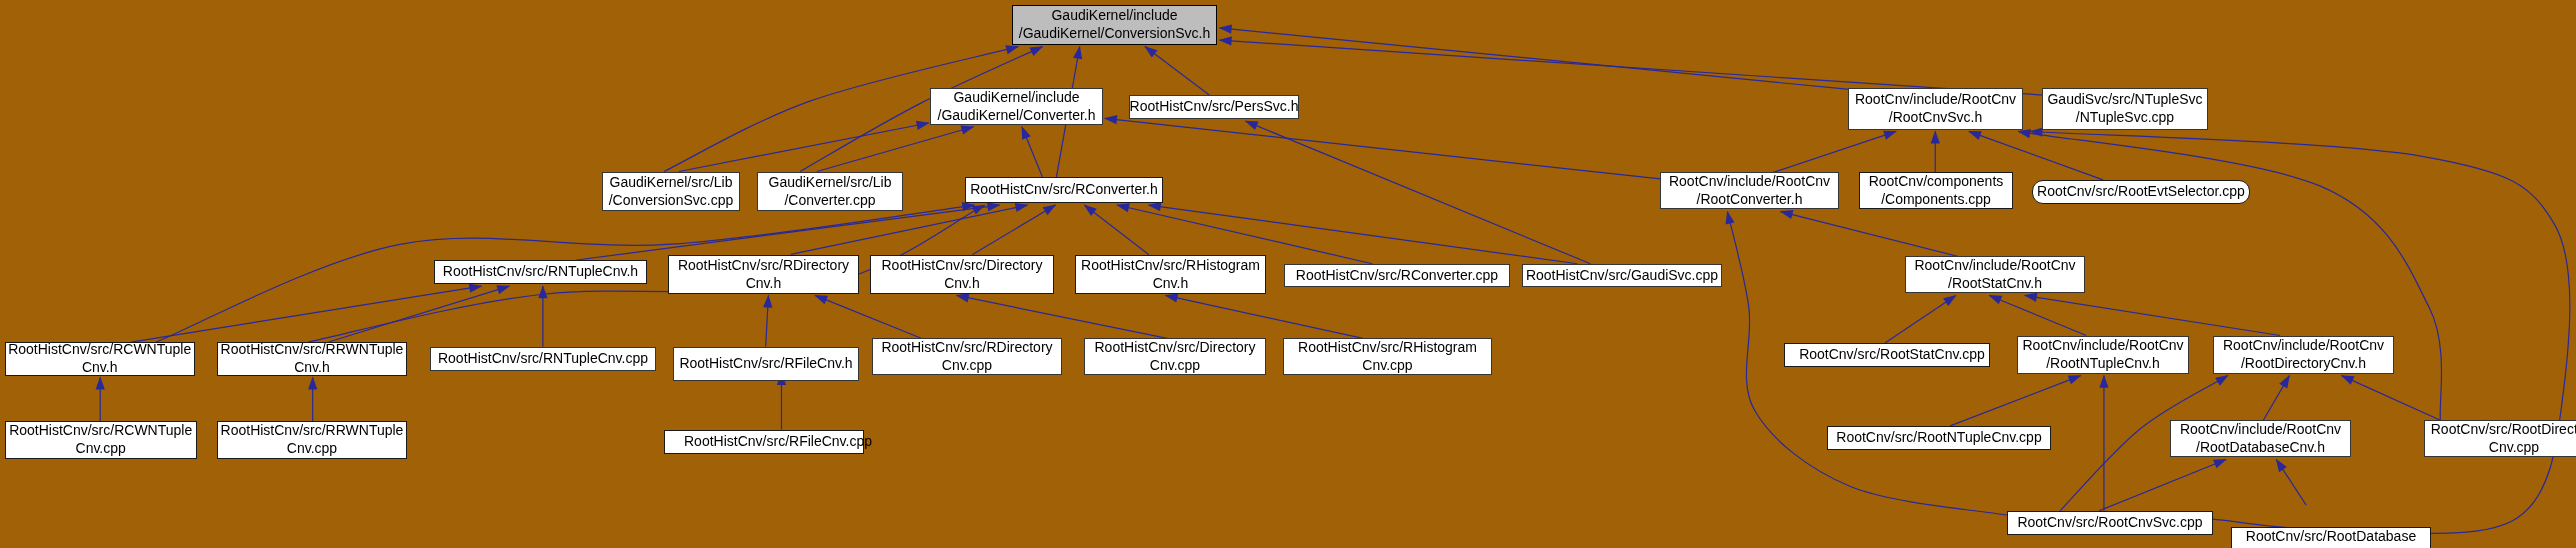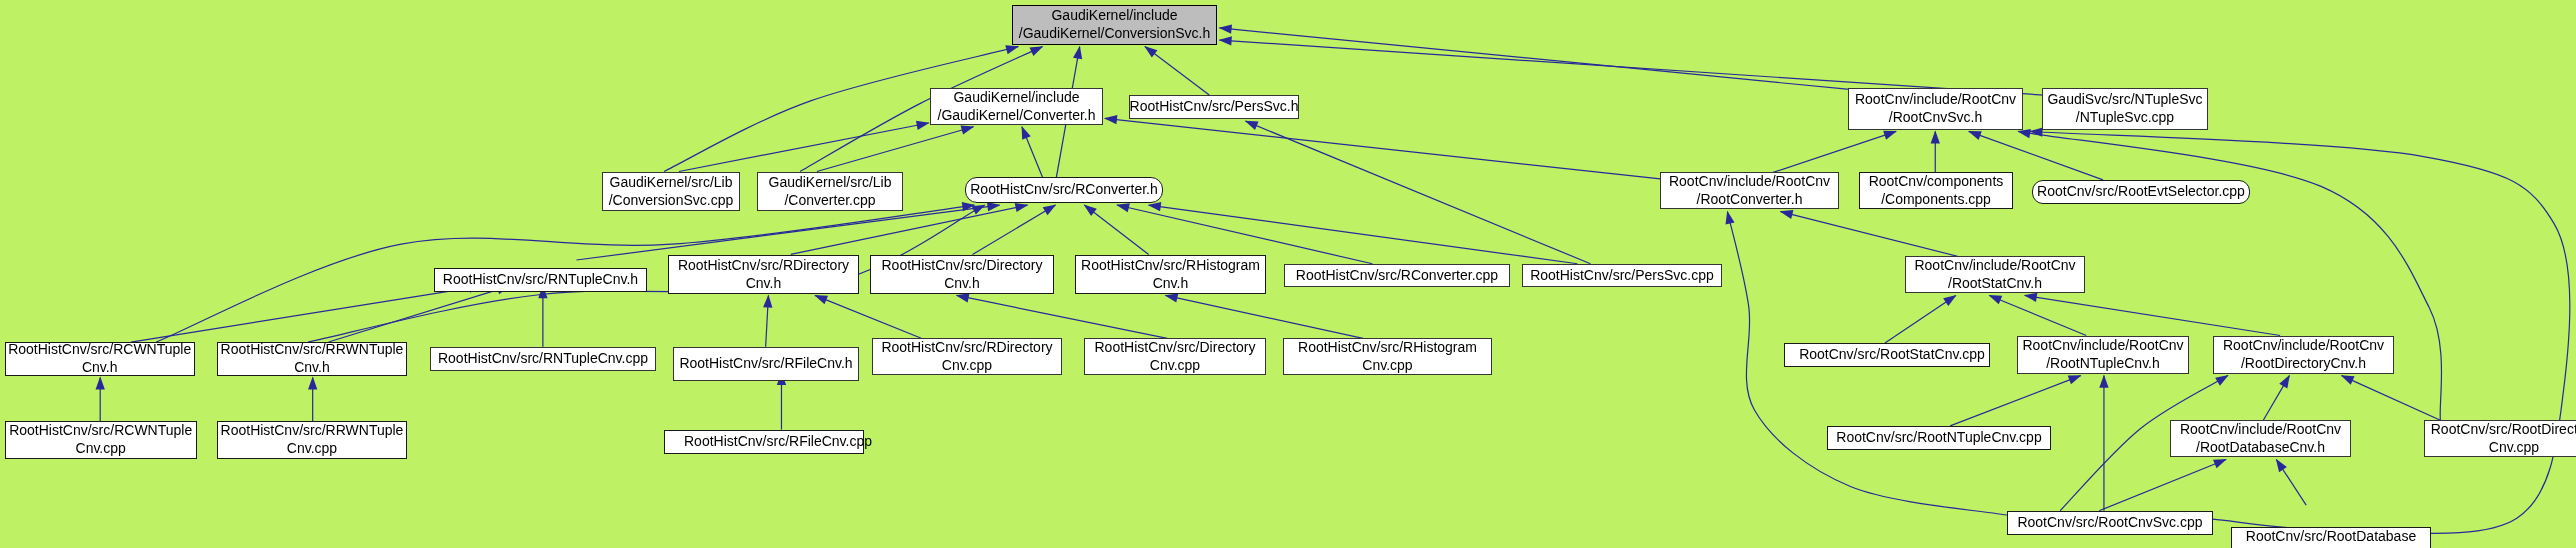--- a/index.html
+++ b/index.html
@@ -1,16 +1,16 @@
 <!DOCTYPE html>
 <html style="font-size:15px"><head>
 <meta charset="utf-8">
 <style>
   html,body{margin:0;padding:0;background:#ffffff;}
-  #stage{position:relative;width:2576px;height:548px;background:#bef264;overflow:hidden;
+  #stage{position:relative;width:2576px;height:548px;background:#a16207;overflow:hidden;
          font-family:"Liberation Sans","DejaVu Sans",sans-serif;}
   #edge-layer{position:absolute;left:0;top:0;}
   .node{position:absolute;box-sizing:border-box;background:#ffffff;border:0.9px solid #353535;
         display:flex;flex-direction:column;align-items:center;justify-content:center;
         font-size:14px;line-height:17.7px;color:#000;white-space:nowrap;text-align:center;
         cursor:pointer;}
   .node.bold{border:1.9px solid #1a1a1a;}
   .node.root{background:#bdbdbd;border:1.4px solid #000;cursor:default;}
   .node div{pointer-events:none;}
 </style>
@@ -94,54 +94,54 @@
         <div>/NTupleSvc.cpp</div>
       </div>
       <div class="node" style="left: 602px; top: 172px; width: 138px; height: 39px;">
         <div>GaudiKernel/src/Lib</div>
         <div>/ConversionSvc.cpp</div>
       </div>
       <div class="node" style="left: 757px; top: 172px; width: 146px; height: 39px;">
         <div>GaudiKernel/src/Lib</div>
         <div>/Converter.cpp</div>
       </div>
-      <div class="node bold" style="left: 965px; top: 177px; width: 198px; height: 26px; border-radius: 12px;">
+      <div class="node bold" style="left: 965px; top: 177px; width: 198px; height: 26px;">
         <div>RootHistCnv/src/RConverter.h</div>
       </div>
       <div class="node" style="left: 1660px; top: 172px; width: 179px; height: 37px;">
         <div>RootCnv/include/RootCnv</div>
         <div>/RootConverter.h</div>
       </div>
       <div class="node bold" style="left: 1859px; top: 172px; width: 154px; height: 37px;">
         <div>RootCnv/components</div>
         <div>/Components.cpp</div>
       </div>
       <div class="node bold" style="left: 2032px; top: 180px; width: 218px; height: 24px; border-radius: 11px;">
         <div>RootCnv/src/RootEvtSelector.cpp</div>
       </div>
-      <div class="node bold" style="left: 434px; top: 268px; width: 213px; height: 24px;">
+      <div class="node bold" style="left: 434px; top: 260px; width: 213px; height: 24px;">
         <div>RootHistCnv/src/RNTupleCnv.h</div>
       </div>
       <div class="node bold" style="left: 668px; top: 255px; width: 191px; height: 39px;">
         <div>RootHistCnv/src/RDirectory</div>
         <div>Cnv.h</div>
       </div>
       <div class="node bold" style="left: 870px; top: 255px; width: 184px; height: 39px;">
         <div>RootHistCnv/src/Directory</div>
         <div>Cnv.h</div>
       </div>
       <div class="node bold" style="left: 1075px; top: 255px; width: 191px; height: 39px;">
         <div>RootHistCnv/src/RHistogram</div>
         <div>Cnv.h</div>
       </div>
       <div class="node" style="left: 1284px; top: 264px; width: 226px; height: 23px;">
         <div>RootHistCnv/src/RConverter.cpp</div>
       </div>
       <div class="node" style="left: 1522px; top: 264px; width: 200px; height: 23px;">
-        <div>RootHistCnv/src/PersSvc.cpp</div>
+        <div>RootHistCnv/src/GaudiSvc.cpp</div>
       </div>
       <div class="node" style="left: 1905px; top: 256px; width: 180px; height: 37px;">
         <div>RootCnv/include/RootCnv</div>
         <div>/RootStatCnv.h</div>
       </div>
       <div class="node bold" style="left: 4.7px; top: 342px; width: 190px; height: 34px;">
         <div>RootHistCnv/src/RCWNTuple</div>
         <div>Cnv.h</div>
       </div>
       <div class="node bold" style="left: 217px; top: 342px; width: 190px; height: 34px;">

